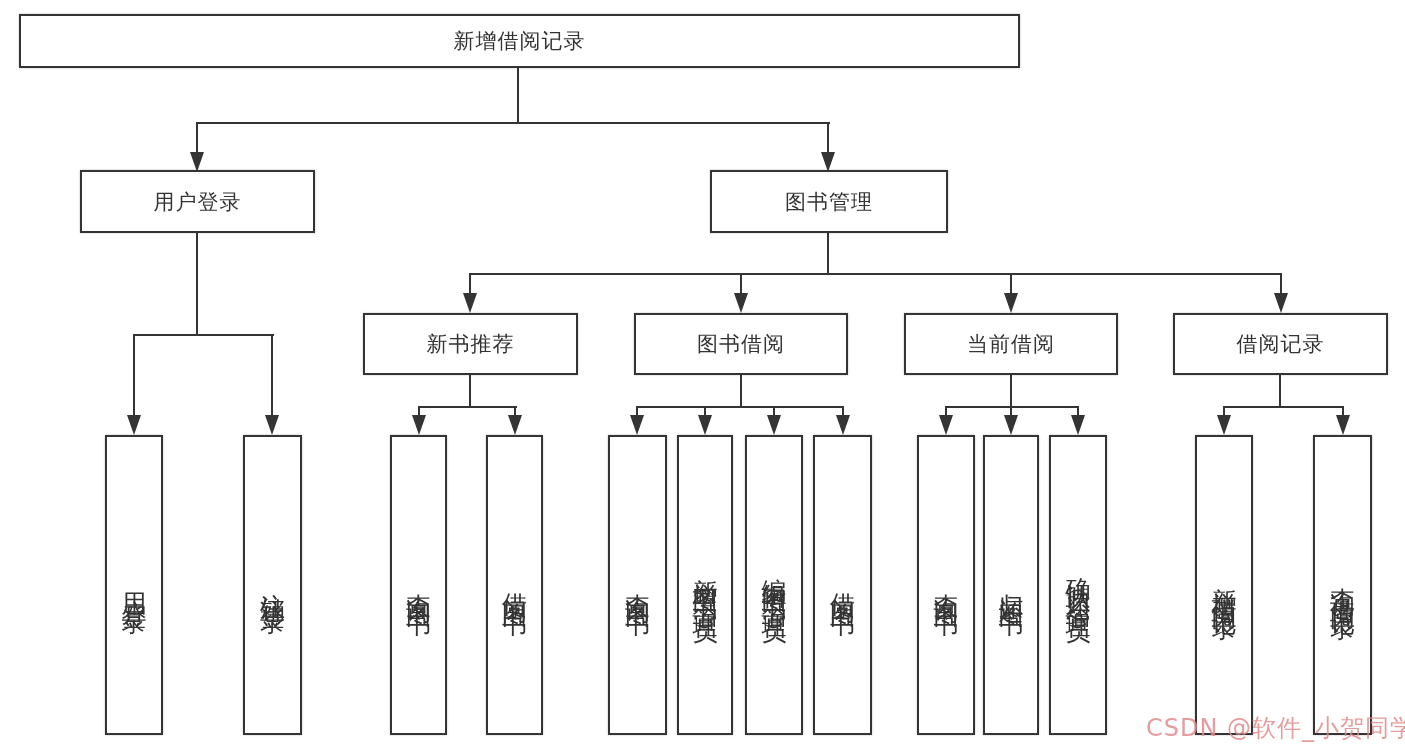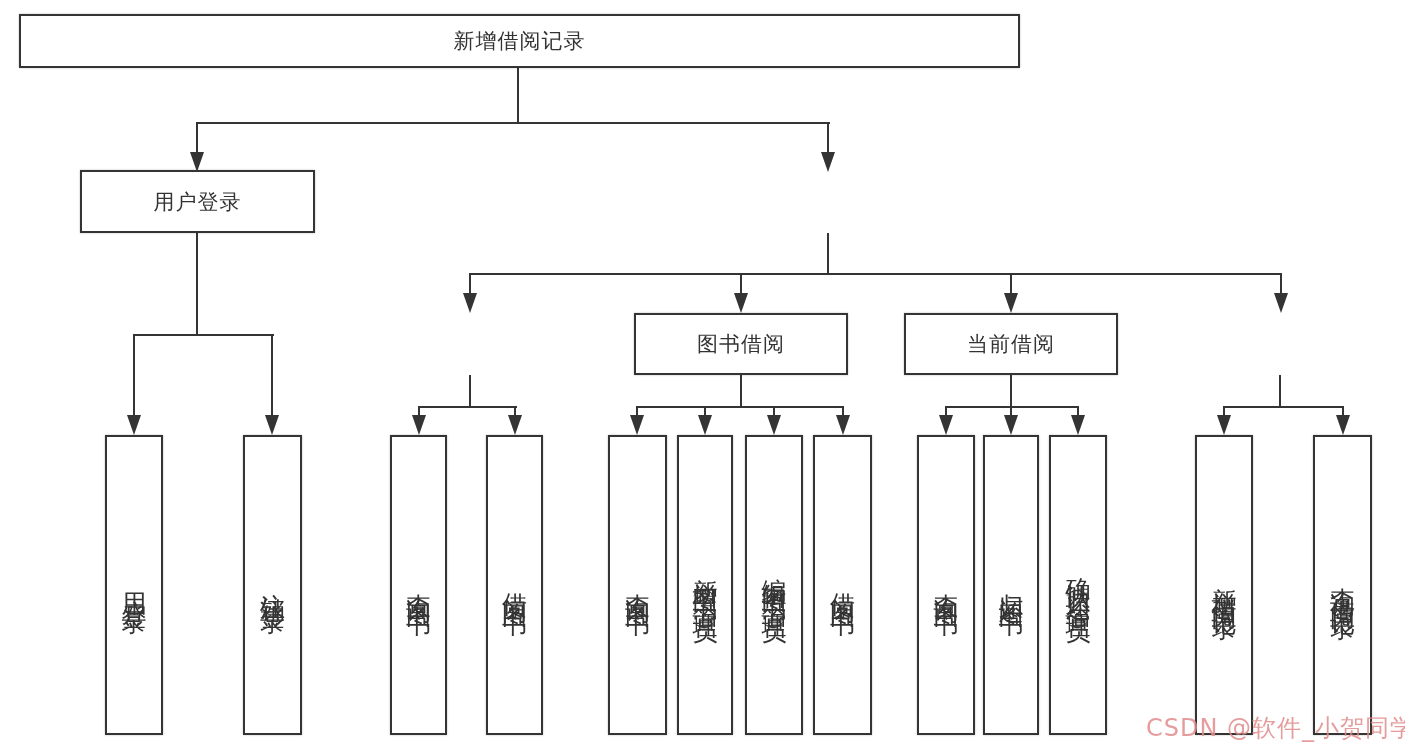--- a/index.html
+++ b/index.html
@@ -98,23 +98,26 @@
   <div class="vl" style="left:1279px;top:375px;height:31px"></div>
   <div class="hl" style="left:1223px;top:406px;width:121px"></div>
   <div class="vl" style="left:1223px;top:406px;height:11px"></div>
   <div class="ar" style="left:1217px;top:415px"></div>
   <div class="vl" style="left:1342px;top:406px;height:11px"></div>
   <div class="ar" style="left:1336px;top:415px"></div>
 
   <div class="hnode" style="left:19px;top:14px;width:1001px;height:54px">新增借阅记录</div>
 
   <div class="hnode" style="left:80px;top:170px;width:235px;height:63px">用户登录</div>
+  <div class="hnode" style="left:710px;top:170px;width:238px;height:63px">图书管理</div>
 
+  <div class="hnode" style="left:363px;top:313px;width:215px;height:62px">新书推荐</div>
   <div class="hnode" style="left:904px;top:313px;width:214px;height:62px">当前借阅</div>
   <div class="hnode" style="left:634px;top:313px;width:214px;height:62px">图书借阅</div>
+  <div class="hnode" style="left:1173px;top:313px;width:215px;height:62px">借阅记录</div>
 
   <div class="vnode" style="left:105px;top:435px;width:58px;height:300px">
     <span class="vtext">用户登录</span>
   </div>
   <div class="vnode" style="left:243px;top:435px;width:59px;height:300px">
     <span class="vtext">注销登录</span>
   </div>
 
   <div class="vnode" style="left:390px;top:435px;width:57px;height:300px">
     <span class="vtext">查询图书</span>

